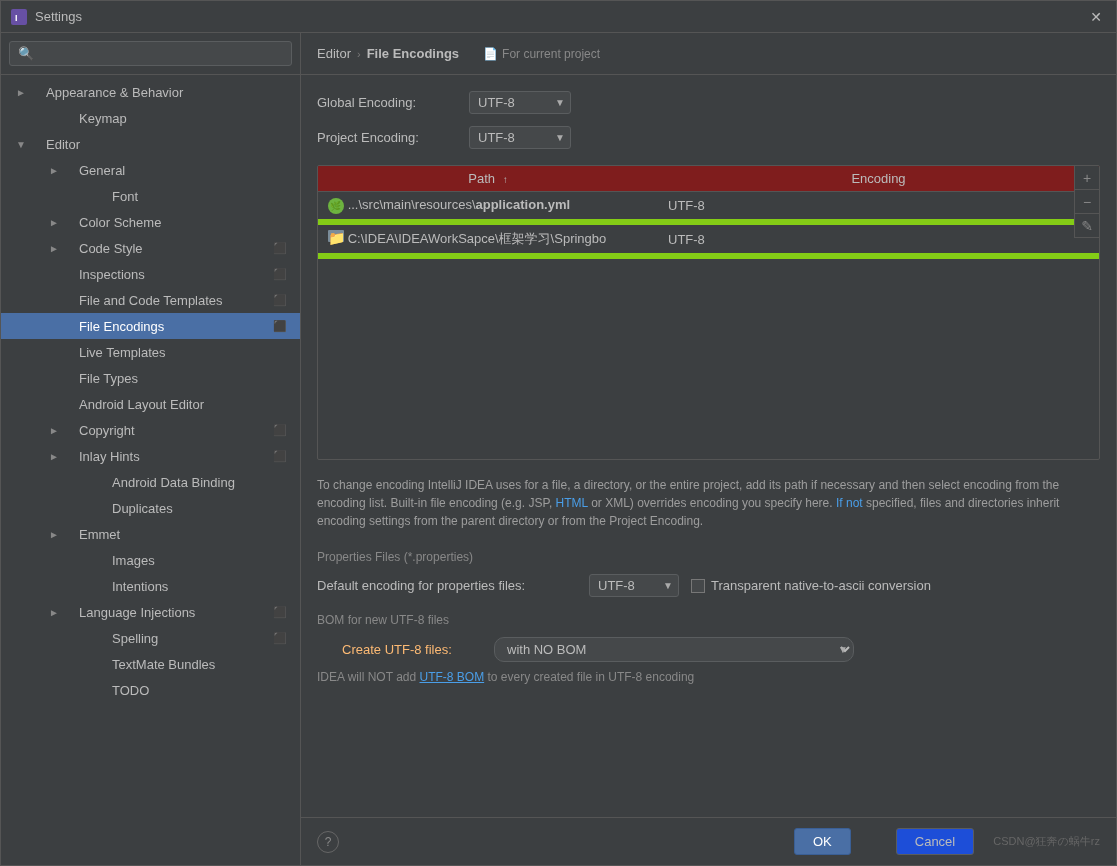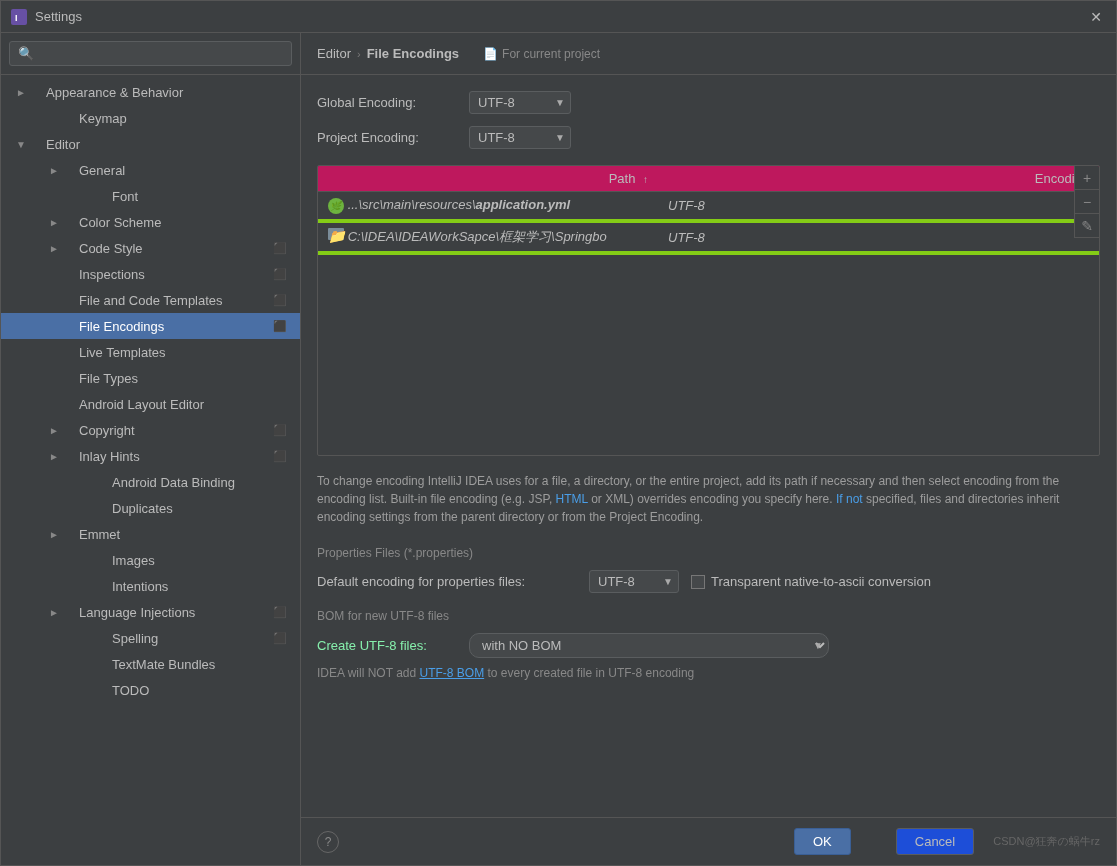--- a/index.html
+++ b/index.html
@@ -248,39 +248,38 @@
       overflow: hidden;
       position: relative;
     }
 
     .file-table {
       width: 100%;
       border-collapse: collapse;
     }
 
     .file-table th {
-      background: #be185d;
+      background: #7f1d1d;
       color: #bbbbbb;
       padding: 5px 10px;
-      text-align: right;
+      text-align: center;
       border-bottom: 1px solid #555;
       font-weight: normal;
       font-size: 13px;
     }
 
     .file-table th.path-col {
       width: 340px;
     }
 
     .file-table td {
       padding: 5px 10px;
       color: #bbbbbb;
       font-size: 13px;
-      border-bottom: 4px solid #84cc16;
-      font-style: italic;
+      border-bottom: 6px solid #84cc16;
     }
 
     .sort-arrow {
       display: inline-block;
       margin-left: 4px;
       font-size: 10px;
     }
 
     .table-toolbar {
       position: absolute;
@@ -360,23 +359,24 @@
       gap: 8px;
     }
 
     .bom-row {
       display: flex;
       align-items: center;
       gap: 12px;
     }
 
     .bom-label {
-      color: #86efac;
+      color: #fdba74;
       font-size: 13px;
       min-width: 140px;
+      margin-left: 25px;
     }
 
     .bom-dropdown {
       background: #45484a;
       border: 1px solid #5a5d5f;
       color: #bbbbbb;
       padding: 3px 24px 3px 8px;
       font-size: 13px;
       border-radius: 10px;
       cursor: pointer;

